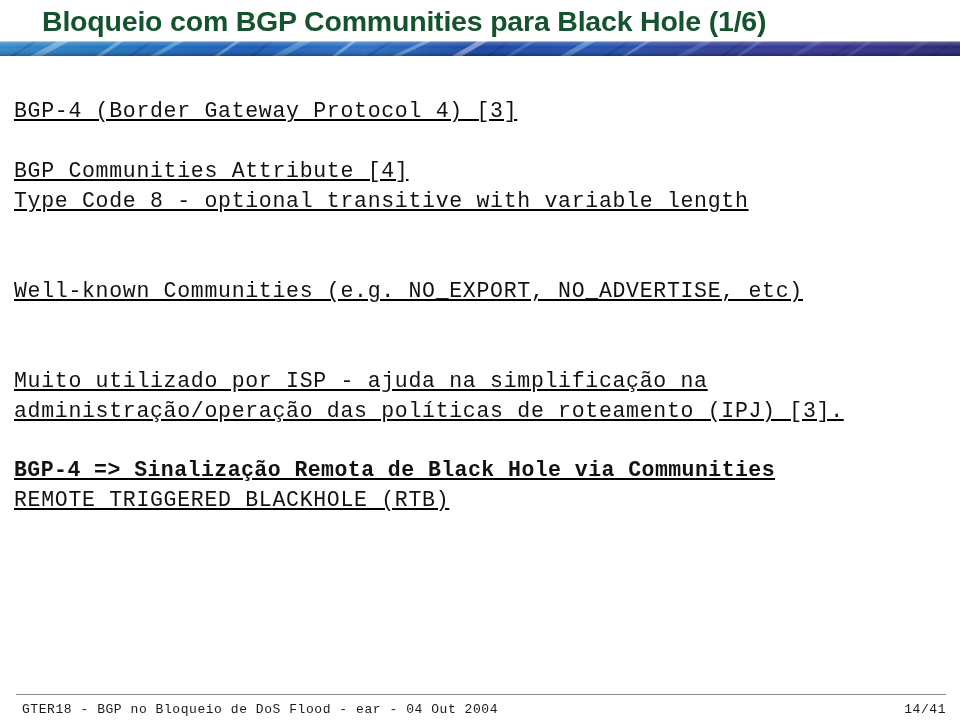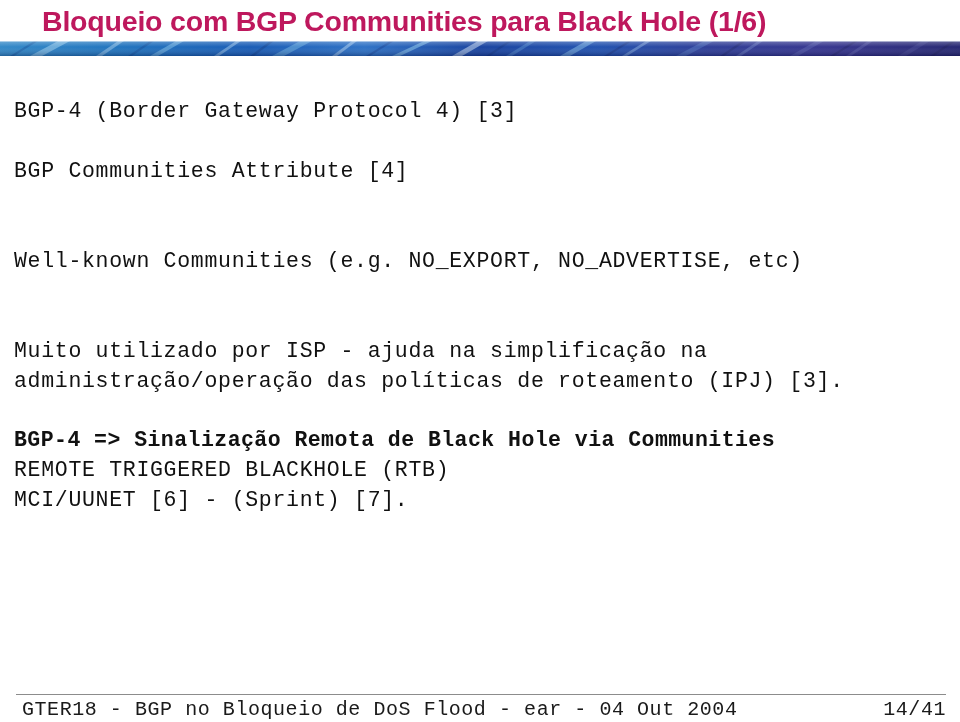--- a/index.html
+++ b/index.html
@@ -31,21 +31,21 @@
   .slide-title {
     position: absolute;
     left: 42px;
     top: 4px;
     width: 900px;
     font-family: "Liberation Sans", "DejaVu Sans", sans-serif;
     font-weight: bold;
     font-size: 28.5px;
     line-height: 34px;
     letter-spacing: -0.2px;
-    color: #be185d;
+    color: #14532d;
     white-space: nowrap;
   }
 
   
   .title-rule {
     position: absolute;
     left: 0px;
     top: 41px;
     width: 960px;
     height: 15px;
@@ -69,21 +69,21 @@
     white-space: pre;
   }
   .line.bold {
     font-weight: bold;
     letter-spacing: 0.45px;
   }
   .line b {
     font-weight: bold;
   }
   
-  .block { margin: 0; }
+  .block { margin: 0; text-decoration: underline; }
   .gap-lg { height: 30px; }
   .gap-md { height: 30px; }
   .gap-sm { height: 29px; }
 
   
   .footer-rule {
     position: absolute;
     left: 16px;
     top: 694px;
     width: 930px;
@@ -92,21 +92,21 @@
   }
   .footer {
     position: absolute;
     left: 22px;
     top: 700px;
     width: 924px;
     display: flex;
     justify-content: space-between;
     align-items: baseline;
     font-family: "Liberation Mono", "DejaVu Sans Mono", monospace;
-    font-size: 20px;
+    font-size: 13px;
     line-height: 20px;
     letter-spacing: 0.55px;
     color: #1a1a1a;
     white-space: pre;
   }
   .footer-page {
     text-align: right;
   }
 </style>
 </head>
@@ -175,20 +175,21 @@
   <div class="content">
 
     <div class="block">
       <div class="line">BGP-4 (Border Gateway Protocol 4) [3]</div>
     </div>
 
     <div class="gap-lg"></div>
 
     <div class="block">
       <div class="line">BGP Communities Attribute [4]</div>
+      <div class="line">Type Code 8 - optional transitive with variable length</div>
     </div>
 
     <div class="gap-md"></div>
 
 
     <div class="gap-md"></div>
 
     <div class="block">
       <div class="line">Well-known Communities (e.g. NO_EXPORT, NO_ADVERTISE, etc)</div>
     </div>
@@ -201,21 +202,20 @@
     <div class="block">
       <div class="line">Muito utilizado por ISP - ajuda na simplificação na</div>
       <div class="line">administração/operação das políticas de roteamento (IPJ) [3].</div>
     </div>
 
     <div class="gap-sm"></div>
 
     <div class="block">
       <div class="line bold">BGP-4 =&gt; Sinalização Remota de Black Hole via Communities</div>
       <div class="line">REMOTE TRIGGERED BLACKHOLE (RTB)</div>
-      <div class="line">MCI/UUNET [6] - (Sprint) [7].</div>
     </div>
 
   </div>
 
   <div class="footer-rule"></div>
   <div class="footer">
     <span class="footer-left">GTER18 - BGP no Bloqueio de DoS Flood - ear - 04 Out 2004</span>
     <span class="footer-page">14/41</span>
   </div>
 

